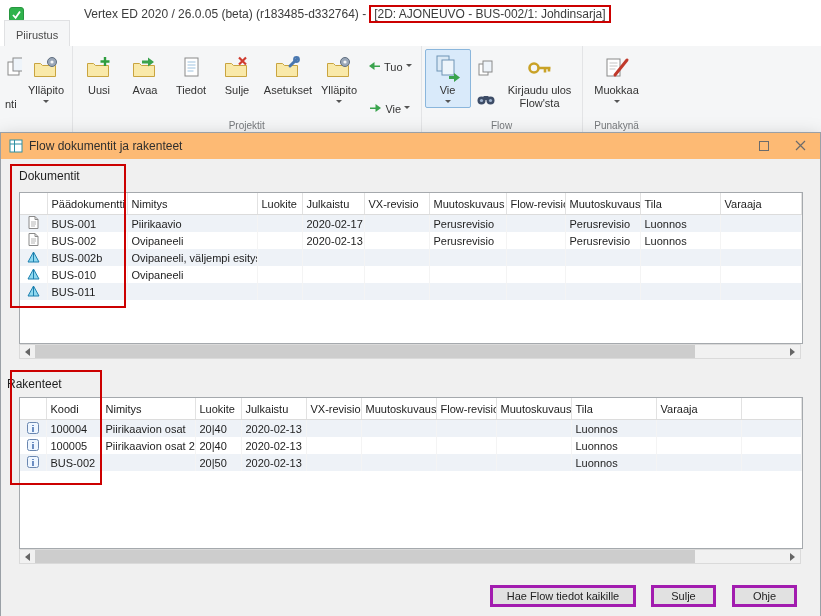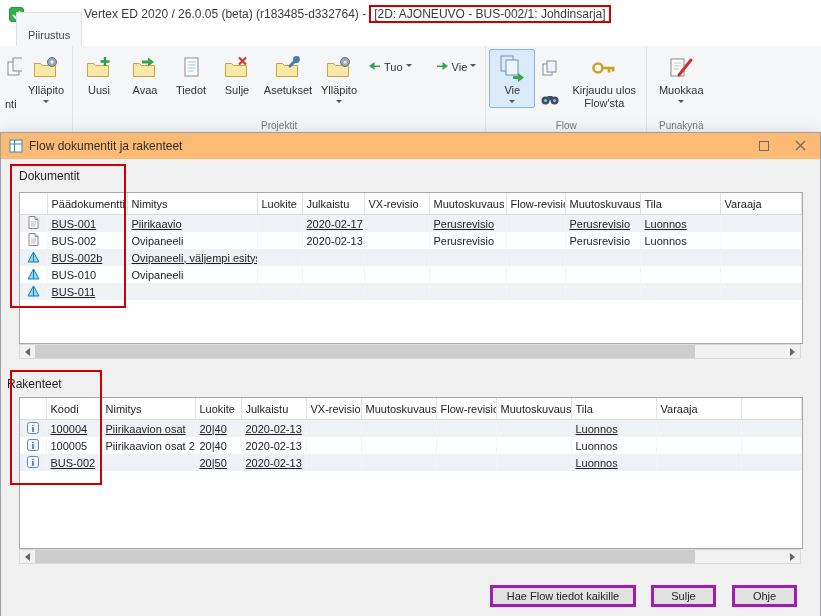--- a/index.html
+++ b/index.html
@@ -9,50 +9,50 @@
     background:#e9e9e9;font-size:11px;color:#333;
     --annotation-red:#cc0000;--row-alt:#eef2f7;--sel-bg:#d9eafa;--sel-border:#8ab6dc;
   }
   
   .titlebar{position:absolute;top:0;left:0;width:100%;height:28px;background:#ffffff;display:flex;align-items:center;border-bottom:1px solid #f0f0f0;}
   .app-icon{margin:0 8px 0 9px;display:flex;}
   .title-text{font-size:12px;color:#3c3c3c;margin-left:52px;white-space:nowrap;display:flex;align-items:center;}
   .red-inline{border:2px solid var(--annotation-red);padding:0 3px;margin-left:3px;}
   
   .tabstrip{position:absolute;top:28px;left:0;width:100%;height:18px;background:#ffffff;}
-  .tab{position:absolute;left:16px;bottom:0;height:17px;padding:16px 11px 0;background:#f5f6f7;border:1px solid #e0e1e3;border-bottom:none;font-size:11px;color:#4a4a4a;}
+  .tab{position:absolute;left:4px;bottom:0;height:17px;padding:8px 11px 0;background:#f5f6f7;border:1px solid #e0e1e3;border-bottom:none;font-size:11px;color:#4a4a4a;}
   
   .ribbon{position:absolute;top:46px;left:0;width:100%;height:86px;background:#f5f6f7;border-bottom:1px solid #d9dadb;display:flex;align-items:stretch;}
   .rgroup{position:relative;display:flex;align-items:flex-start;padding:3px 3px 14px 3px;}
   .rgroup + .rgroup{border-left:1px solid #e3e4e6;}
   .rgroup-label{position:absolute;bottom:1px;left:0;right:0;text-align:center;font-size:10px;color:#76797c;white-space:nowrap;}
   .rbtn{display:flex;flex-direction:column;align-items:center;width:42px;padding:3px 1px 1px;border:1px solid transparent;border-radius:2px;text-align:center;}
   .rbtn .ricon{height:30px;display:flex;align-items:center;justify-content:center;}
   .rbtn .rlabel{font-size:11px;color:#333;line-height:1.15;margin-top:1px;}
   .rbtn.wide{width:74px;}
   .rbtn.cut{width:16px;overflow:hidden;align-items:flex-start;gap:14px;}
   .rbtn.sel{background:var(--sel-bg);border:1px solid var(--sel-border);}
   .dd{width:0;height:0;border:3px solid transparent;border-top-color:#555;margin-top:3px;}
-  .small-col{display:flex;justify-content:center;gap:16px;padding:8px 2px 0 2px;}
+  .small-col{display:flex;flex-direction:column;justify-content:center;gap:23px;padding:8px 2px 0 2px;align-items:center;}
   .sbtn{display:flex;align-items:center;gap:3px;font-size:11px;padding:1px 3px;border:1px solid transparent;}
   .mini-col{display:flex;flex-direction:column;gap:5px;padding:8px 2px 0 2px;}
   .mini{width:24px;height:23px;display:flex;align-items:center;justify-content:center;border:1px solid transparent;}
   
   .dialog{position:absolute;left:0;top:132px;width:819px;height:483px;background:#f0f0f0;border:1px solid #9aa0a6;box-shadow:0 6px 18px rgba(0,0,0,.25);}
   .dlg-titlebar{position:relative;height:26px;display:flex;align-items:center;background:#fdba74;}
   .dlg-icon{margin:0 6px 0 8px;display:flex;}
   .dlg-title{font-size:12px;color:#2f2f2f;}
   .dlg-controls{position:absolute;right:2px;top:1px;display:flex;}
   .dlg-btn{width:36px;height:23px;display:flex;align-items:center;justify-content:center;}
   .section-label{position:absolute;font-size:12px;color:#1f1f1f;}
   .table-box{position:absolute;left:18px;width:782px;height:150px;background:#ffffff;border:1px solid #a5a9ad;overflow:hidden;}
   table{border-collapse:collapse;table-layout:fixed;width:100%;font-size:11px;}
   th{font-weight:normal;text-align:left;padding:3px 4px;height:15px;border-right:1px solid #e2e2e2;border-bottom:1px solid #dcdcdc;color:#222;white-space:nowrap;overflow:hidden;background:#fff;}
   td{padding:1px 4px;height:15px;white-space:nowrap;overflow:hidden;border-right:1px solid #f4f4f4;color:#1d1d1d;}
-  tr.odd td{background:var(--row-alt);text-decoration:underline;}
+  tr.odd td{background:var(--row-alt);}
   td.icon-cell{text-align:center;padding:1px 2px;}
   
   .hscroll{position:absolute;left:18px;width:782px;height:15px;background:#f1f1f1;border:1px solid #dadada;display:flex;box-sizing:border-box;}
   .sb-btn{width:15px;display:flex;align-items:center;justify-content:center;background:#f1f1f1;}
   .arr-l{width:0;height:0;border:4px solid transparent;border-left:none;border-right:5px solid #666;}
   .arr-r{width:0;height:0;border:4px solid transparent;border-right:none;border-left:5px solid #666;}
   .sb-track{flex:1;position:relative;}
   .sb-thumb{position:absolute;left:0;top:0;bottom:0;width:88%;background:#cdcdcd;}
   
   .fbtn{position:absolute;height:22px;background:#e1e1e1;border:3px solid #a21caf;display:flex;align-items:center;justify-content:center;font-size:11px;color:#1d1d1d;box-sizing:border-box;}

